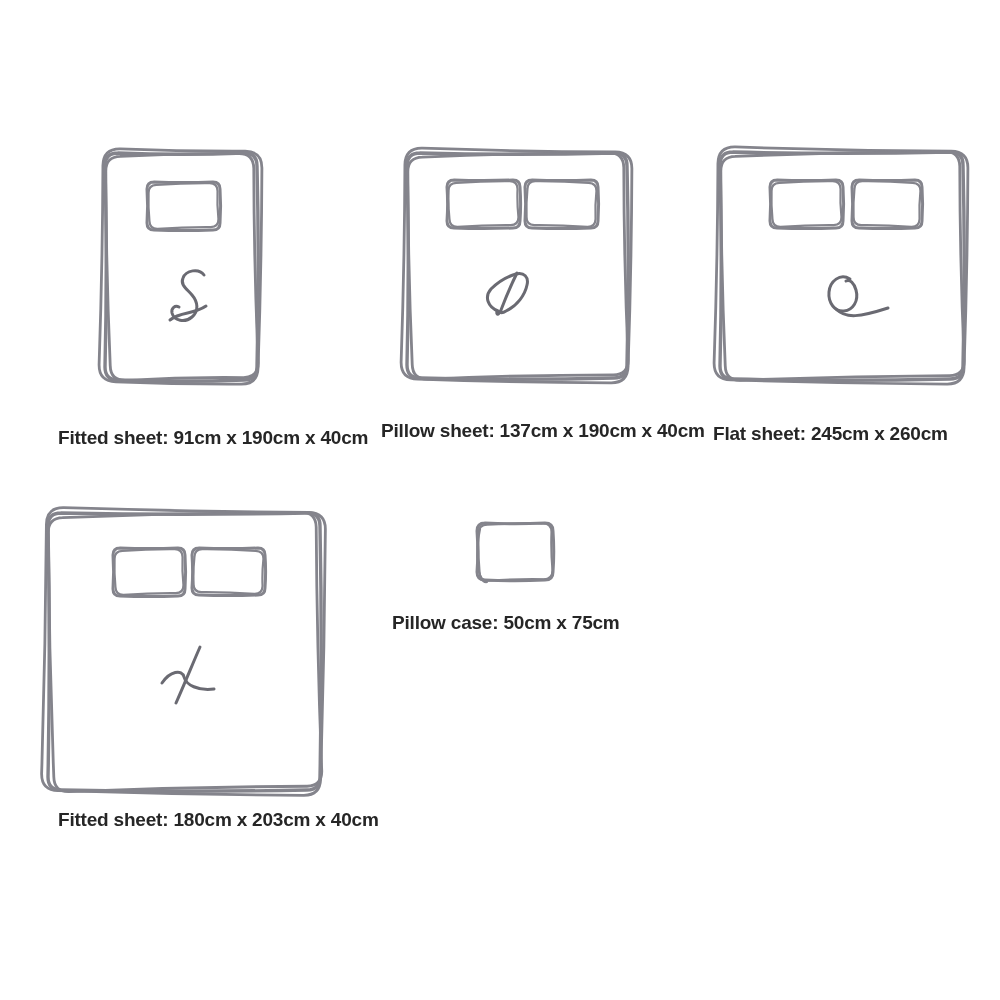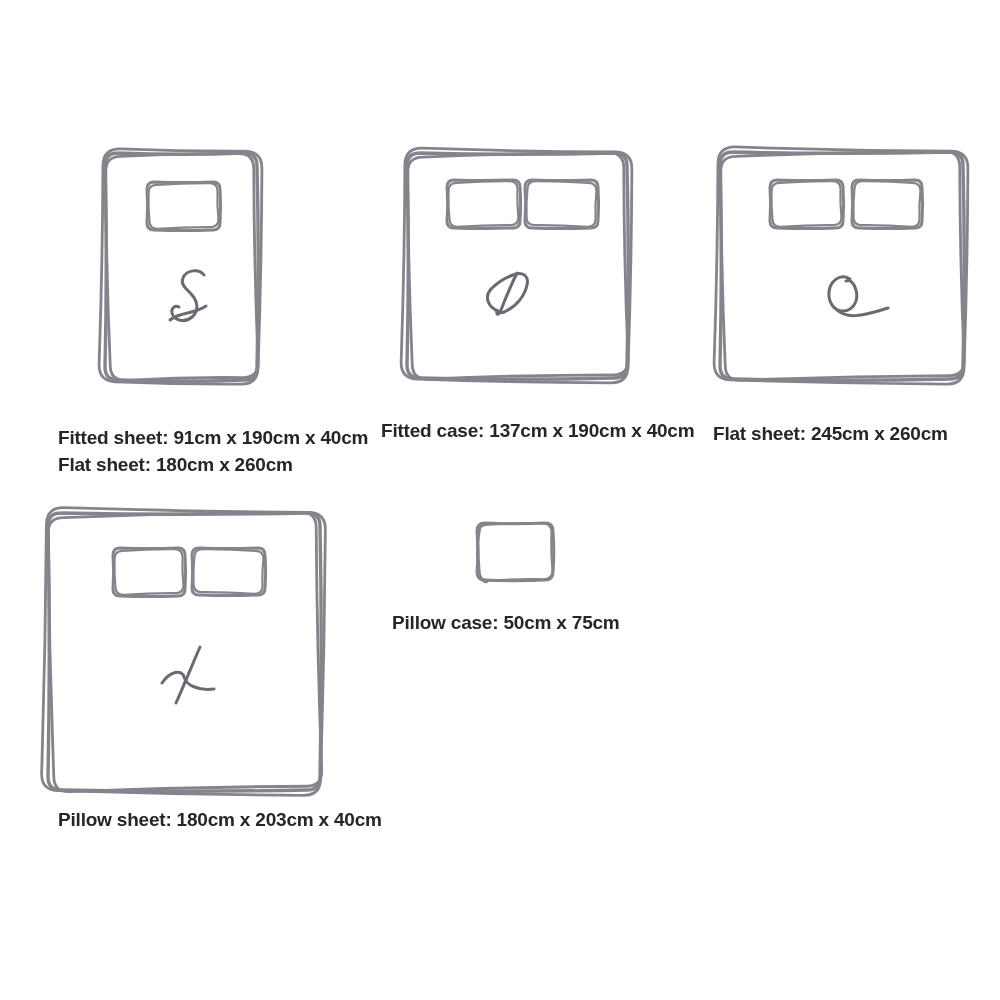--- a/index.html
+++ b/index.html
@@ -78,32 +78,31 @@
   </svg>
 
   <svg class="drawing" style="left:470px;top:512px" width="96" height="78">
       <path d="M10 17 C5 39.5 7 72 17 70" fill="none" stroke-width="2.2" stroke-linecap="round" style="stroke: var(--line);"></path>
       <path d="M18 12 Q45.5 10.8 73 12 Q82 12 82 21 Q80.8 40 82 59 Q82 68 73 68 Q45.5 66.8 18 68 Q9 68 9 59 Q7.8 40 9 21 Q9 12 18 12" fill="none" stroke-width="2.2" stroke-linecap="round" transform="rotate(-1.5 45 39.5)" style="stroke: var(--line);"></path>
       <path d="M15 11 Q45 12.5 75 11 Q83 11 83 19 Q84.5 39.5 83 60 Q83 68 75 68 Q45 69.5 15 68 Q7 68 7 60 Q8.5 39.5 7 19 Q7 11 15 11" fill="none" stroke-width="3" stroke-linecap="round" style="stroke: var(--line);"></path>
     </svg>
 
   <div class="specs" style="left:58px;top:424px">
     <div>Fitted sheet: 91cm x 190cm x 40cm</div>
-    <div>Flat sheet: 180cm x 260cm</div>
   </div>
 
   <div class="specs" style="left:381px;top:417px">
-    <div>Fitted case: 137cm x 190cm x 40cm</div>
+    <div>Pillow sheet: 137cm x 190cm x 40cm</div>
   </div>
 
   <div class="specs" style="left:713px;top:420px">
     <div>Flat sheet: 245cm x 260cm</div>
   </div>
 
   <div class="specs" style="left:58px;top:806px">
-    <div>Pillow sheet: 180cm x 203cm x 40cm</div>
+    <div>Fitted sheet: 180cm x 203cm x 40cm</div>
   </div>
 
   <div class="specs" style="left:392px;top:609px">
     <div>Pillow case: 50cm x 75cm</div>
   </div>
 
 </div>
 
 </body></html>

